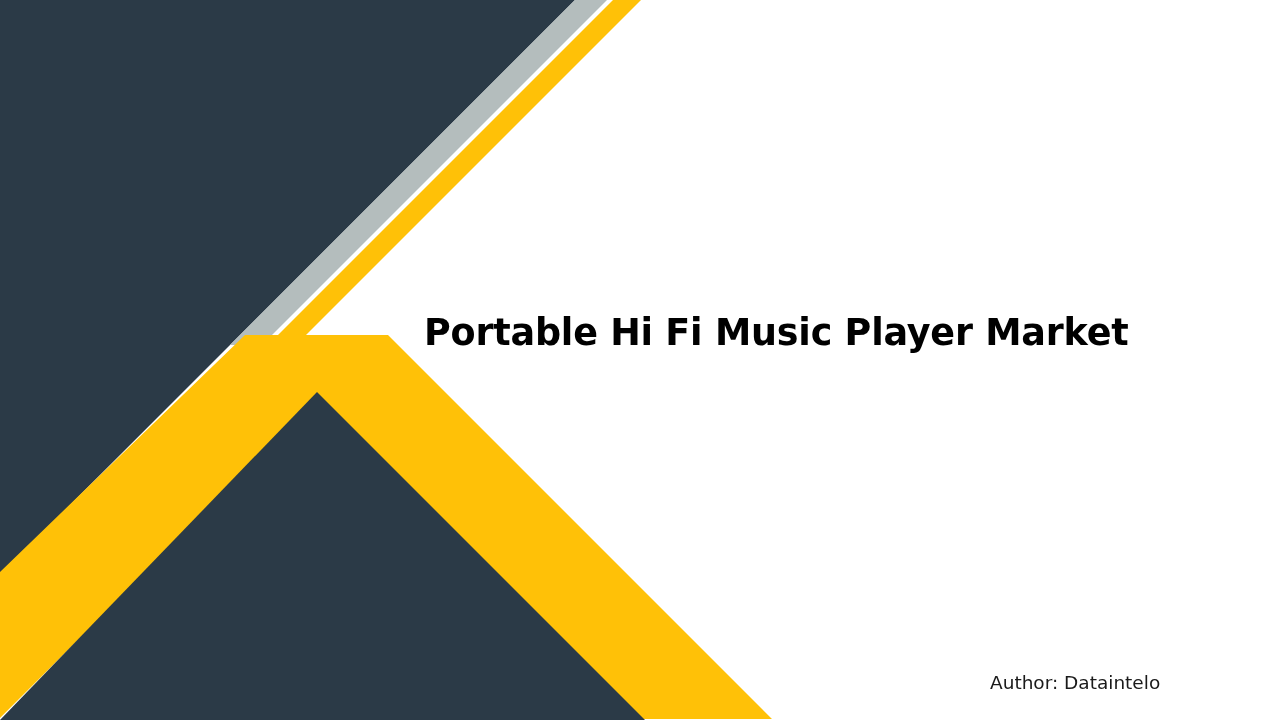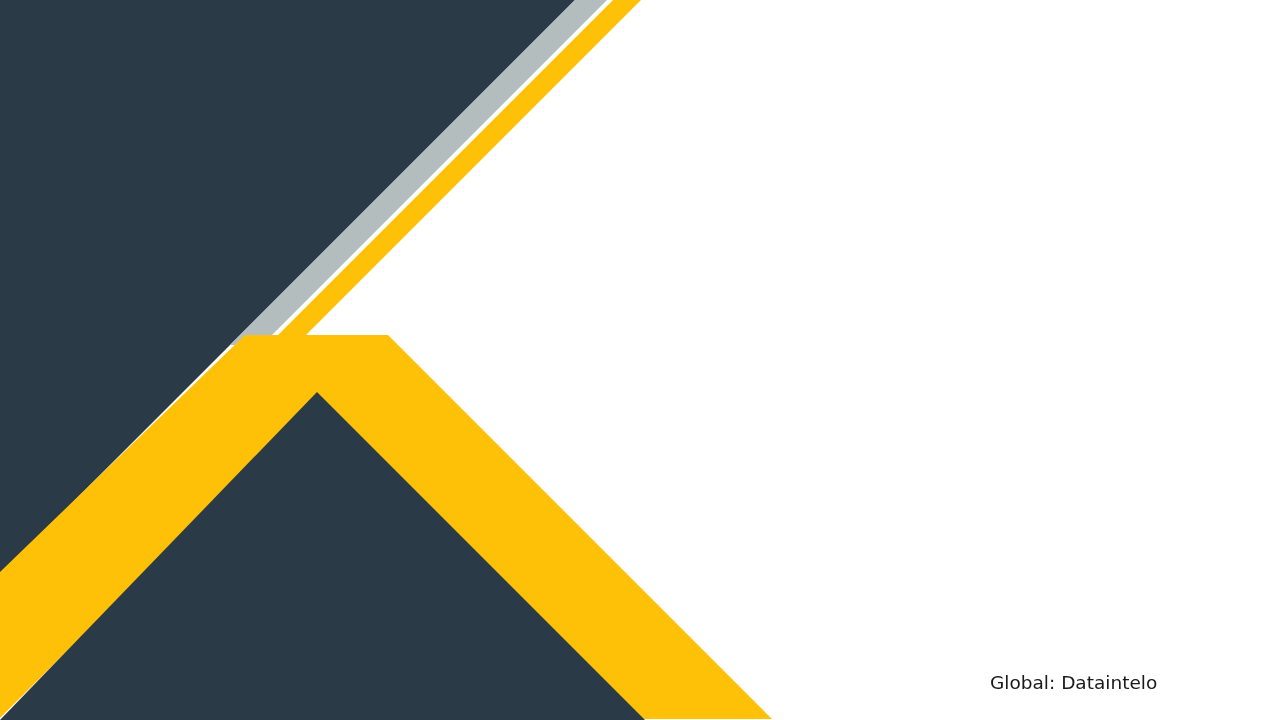--- a/index.html
+++ b/index.html
@@ -86,17 +86,18 @@
     <polygon points="613,0 641,0 300,341 272,341" fill="#FFC107"></polygon>
 
     <polygon points="245,335 388,335 772,719 635,719 317,401 0,718 0,572" fill="#FFC107"></polygon>
 
     <polygon points="317,392 645,720 0,720" fill="#2B3A47"></polygon>
 
     <polygon points="0,720 0,718 0,720" fill="#2B3A47"></polygon>
   </svg>
 
   <div id="text-block">
+    <div id="slide-title">Portable Hi Fi Music Player Market</div>
   </div>
 
-  <div id="author-line">Global: Dataintelo</div>
+  <div id="author-line">Author: Dataintelo</div>
 
 </div>
 
 </body></html>

